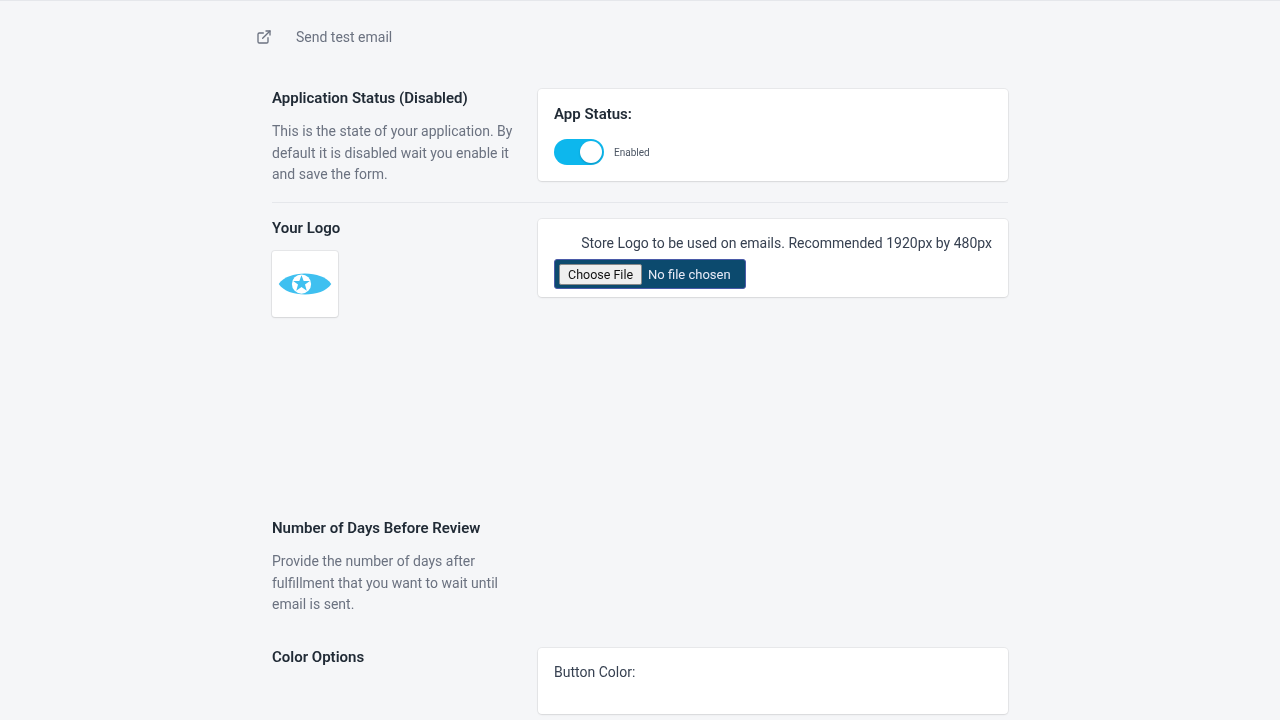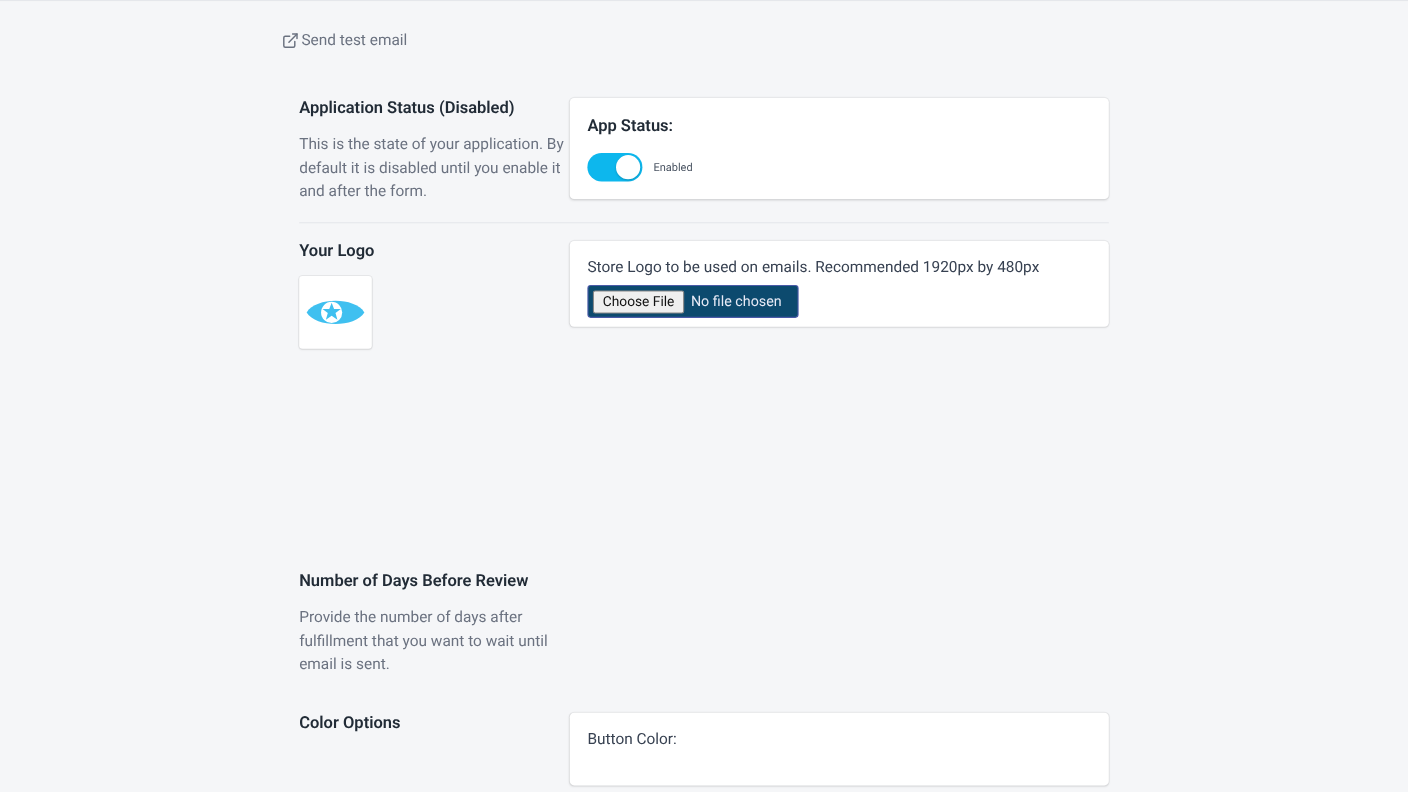--- a/index.html
+++ b/index.html
@@ -17,29 +17,30 @@
   }
   .page-title {
     font-size: 26px;
     font-weight: 700;
     color: #1f2937;
     margin-bottom: 16px;
   }
   .test-email-link {
     display: inline-flex;
     align-items: center;
-    gap: 2px;
+    gap: 24px;
     color: #6b7280;
     font-size: 14px;
     cursor: pointer;
     margin-bottom: 28px;
   }
   .test-email-link svg { width: 16px; height: 16px; }
   .section {
     display: flex;
+    gap: 20px;
     padding: 16px;
     align-items: flex-start;
   }
   .divider {
     border-top: 1px solid #e5e7eb;
     margin: 0 16px;
   }
   .section-left {
     flex: 0 0 246px;
   }
@@ -194,21 +195,21 @@
       <polyline points="15 3 21 3 21 9"></polyline>
       <line x1="10" y1="14" x2="21" y2="3"></line>
     </svg>
     <span>Send test email</span>
   </div>
 
   
   <div class="section">
     <div class="section-left">
       <div class="section-heading">Application Status (Disabled)</div>
-      <div class="section-desc">This is the state of your application. By default it is disabled until you enable it and after the form.</div>
+      <div class="section-desc">This is the state of your application. By default it is disabled wait you enable it and save the form.</div>
     </div>
     <div class="section-right">
       <div class="card">
         <span class="card-label-bold">App Status:</span>
         <div class="toggle-row">
           <div class="toggle"></div>
           <span class="toggle-label">Enabled</span>
         </div>
       </div>
     </div>
@@ -222,21 +223,21 @@
       <div class="section-heading">Your Logo</div>
       <div class="logo-thumb">
         <svg viewBox="0 0 64 38">
           <path d="M2 19 C12 3, 52 3, 62 19 C52 35, 12 35, 2 19 Z" fill="#3fc0f0"></path>
           <circle cx="28" cy="19" r="11" fill="#fff"></circle>
           <path d="M28 9 l2.5 6.5 7 0 -5.5 4.2 2 7 -6-4.3 -6 4.3 2-7 -5.5-4.2 7 0z" fill="#3fc0f0"></path>
         </svg>
       </div>
     </div>
     <div class="section-right">
-      <div class="card" style="padding-bottom:8px;">
+      <div class="card" style="padding-bottom:8px;text-align:right;">
         <span class="card-label">Store Logo to be used on emails. Recommended 1920px by 480px</span>
         <div class="file-wrap">
           <span class="file-btn">Choose File</span>
           <span class="file-text">No file chosen</span>
         </div>
       </div>
     </div>
   </div>
 
   

